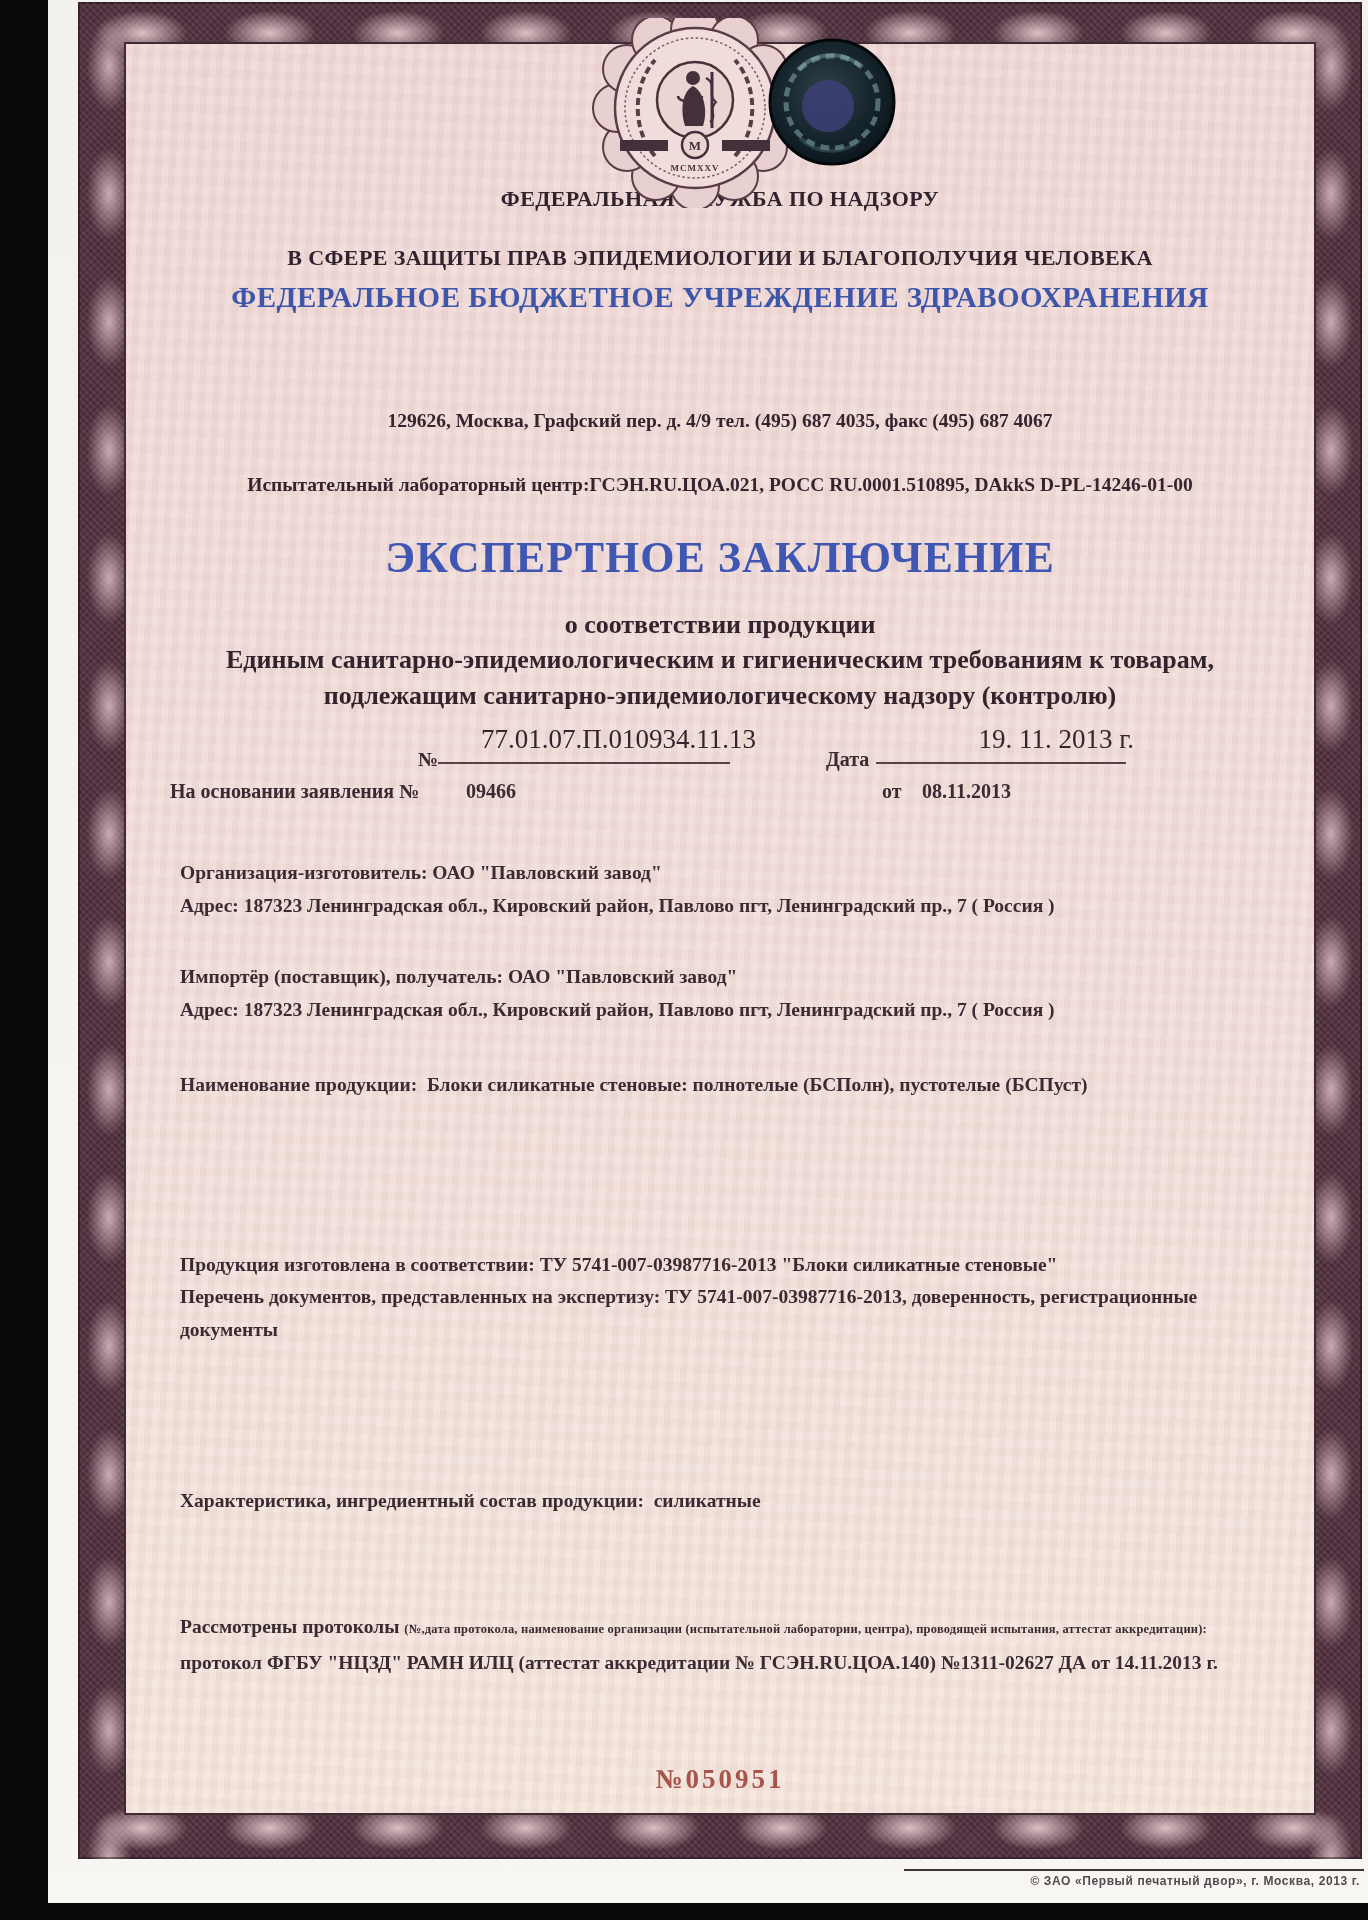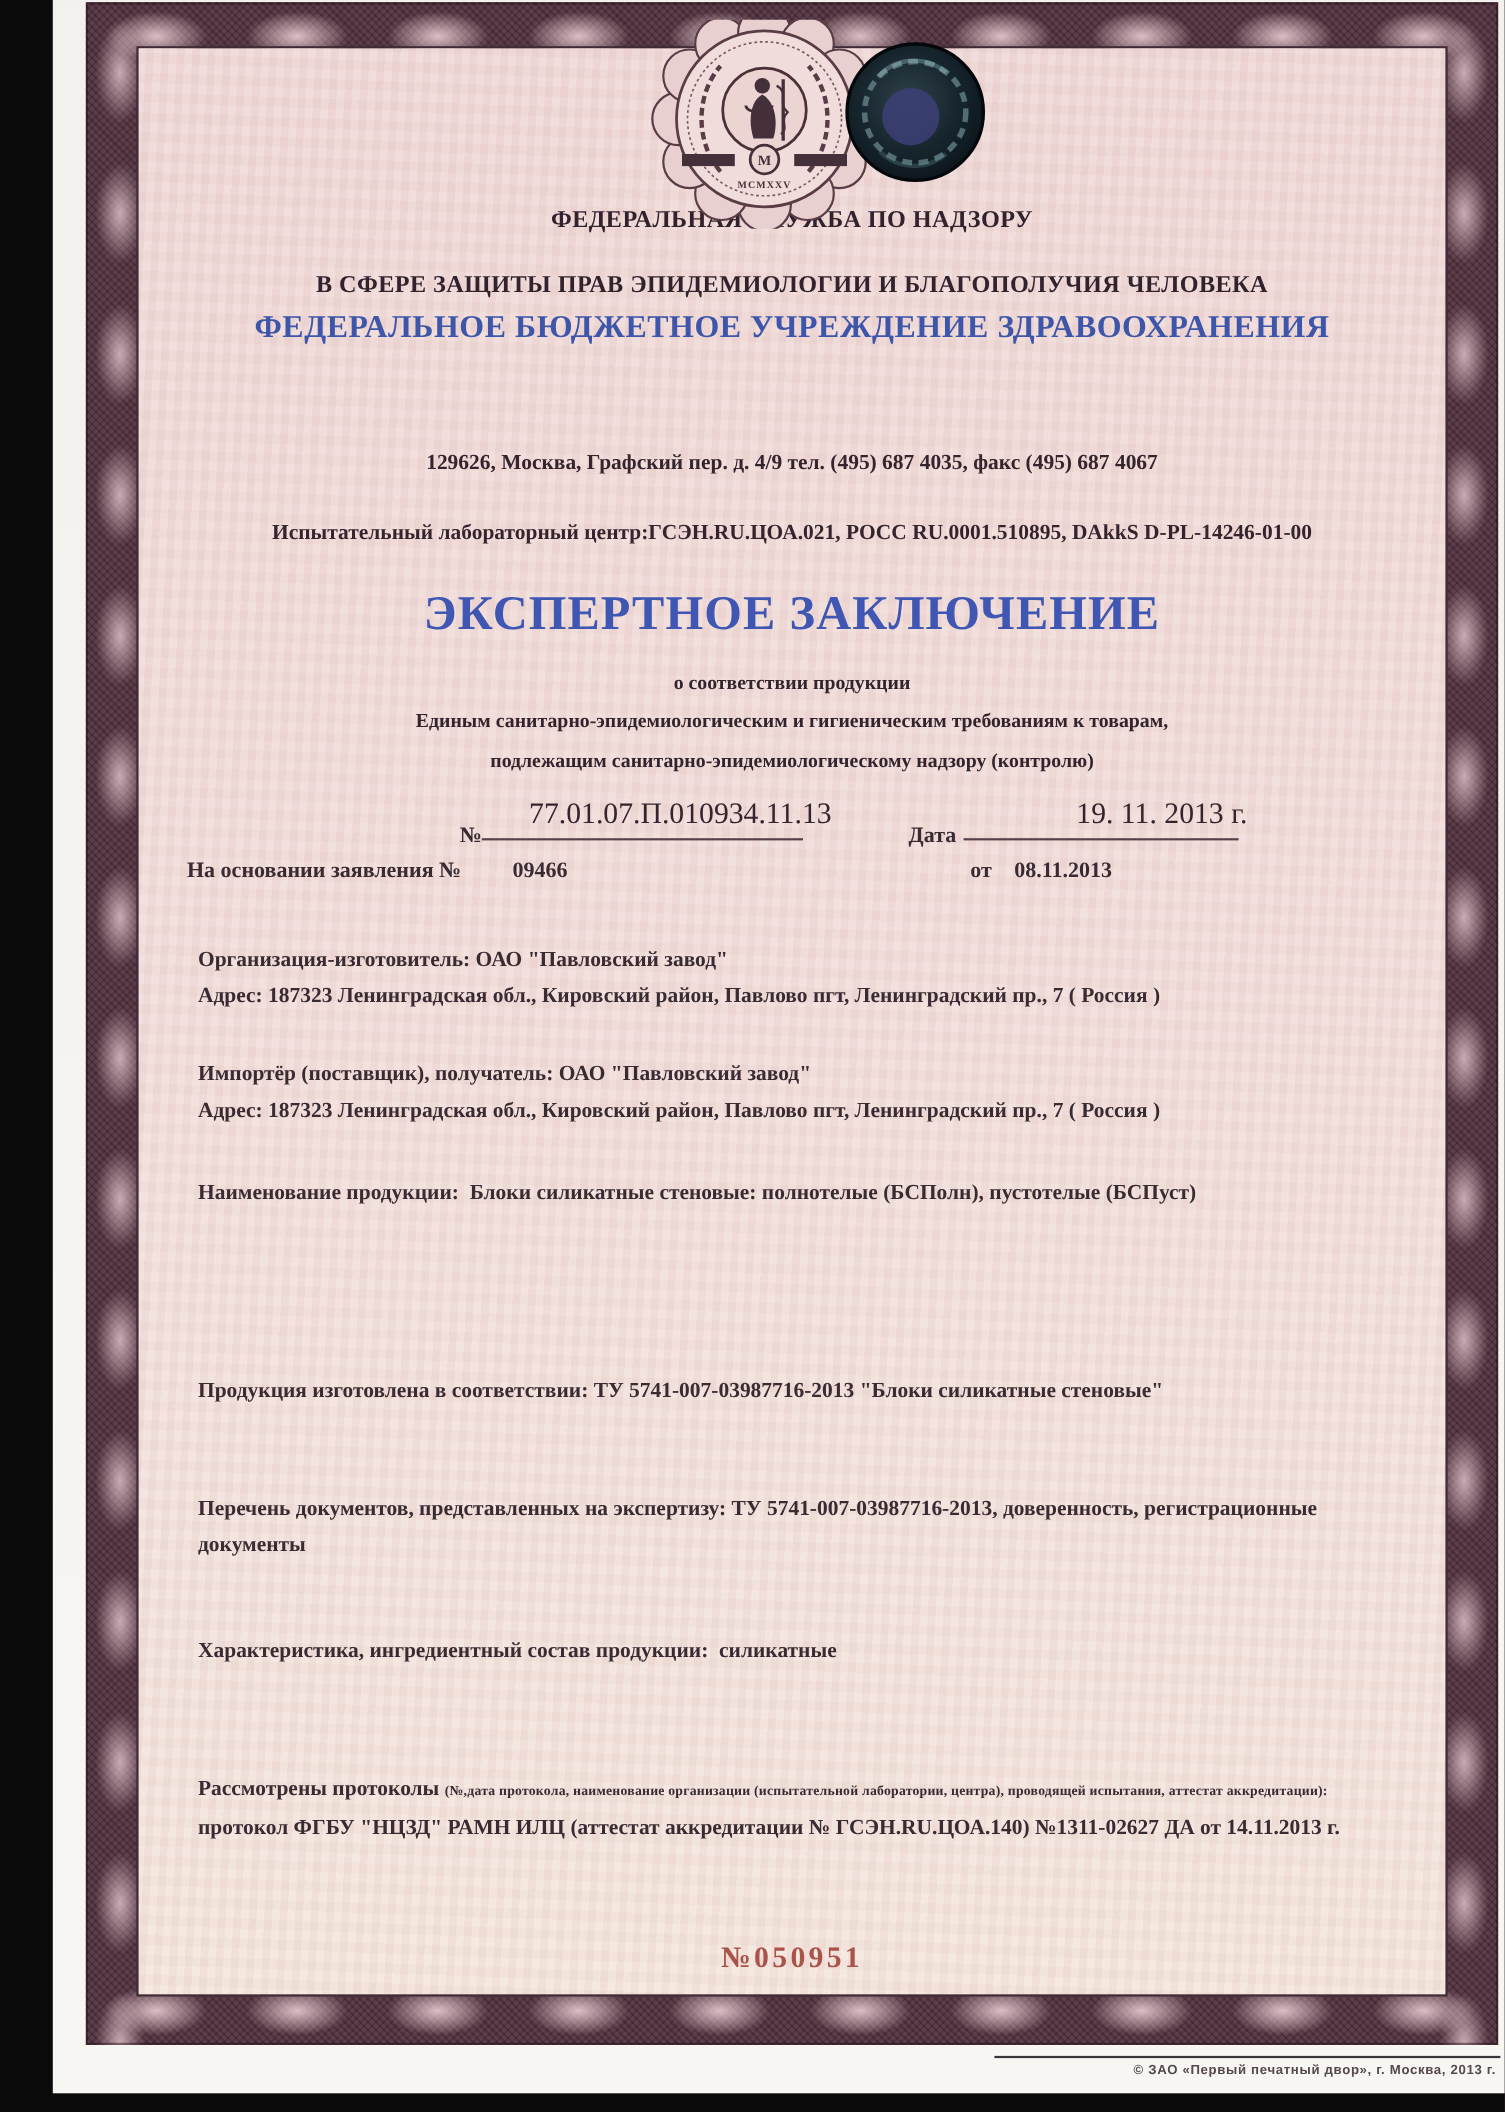--- a/index.html
+++ b/index.html
@@ -37,21 +37,21 @@
     background:
       repeating-linear-gradient(93deg,rgba(255,255,255,.10) 0 7px,rgba(205,165,165,.08) 7px 14px),
       repeating-linear-gradient(2deg,rgba(255,255,255,.06) 0 9px,rgba(205,165,165,.05) 9px 18px);
   }
   .blk{position:absolute;color:#37262f;font-weight:bold;}
   .center{left:0;width:100%;text-align:center;white-space:nowrap;}
   .hdr{font-size:22px;letter-spacing:.4px;color:#31222e;}
   .org{font-size:29px;color:#3d56aa;letter-spacing:.5px;}
   .addr{font-size:19.5px;color:#35242e;}
   .title{font-size:44px;color:#3f57b2;letter-spacing:1px;}
-  .sub{font-size:18px;color:#32232c;font-family:Liberation Serif, serif;}
+  .sub{font-size:26px;color:#32232c;font-family:Liberation Serif, serif;}
   .line{left:54px;width:1112px;font-size:19.5px;line-height:33px;color:#3a2b33;}
   .nr-label{position:absolute;font-size:20px;font-weight:bold;color:#3a2b33;}
   .nr-value{position:absolute;font-size:27px;font-weight:normal;color:#33242d;text-align:right;}
   .nr-line{position:absolute;border-top:2px solid #574049;height:0;}
   .app-abs{position:absolute;top:0;font-size:20px;font-weight:bold;color:#3a2b33;white-space:nowrap;}
   .small-note{font-size:12.5px;letter-spacing:.2px;}
   .serial{font-size:27px;color:#a8544a;letter-spacing:3px;text-align:center;}
   .footer-rule{position:absolute;top:1869px;right:4px;width:460px;border-top:2px solid #3a3338;}
   .footer-text{
     position:absolute;top:1874px;right:8px;font-family:"Liberation Sans","DejaVu Sans",sans-serif;
@@ -110,21 +110,21 @@
       <div class="blk line" style="top:1024px">
         <span>Наименование продукции:</span>&nbsp;
         <span>Блоки силикатные стеновые: полнотелые (БСПолн), пустотелые (БСПуст)</span>
       </div>
 
       <div class="blk line" style="top:1204px">
         <span>Продукция изготовлена в соответствии:</span>
         <span>ТУ 5741-007-03987716-2013 "Блоки силикатные стеновые"</span>
       </div>
 
-      <div class="blk line" style="top:1311px;width:1095px">
+      <div class="blk line" style="top:1236px;width:1095px">
         <span>Перечень документов, представленных на экспертизу:</span>
         <span>ТУ 5741-007-03987716-2013, доверенность, регистрационные документы</span>
       </div>
 
       <div class="blk line" style="top:1440px">
         <span>Характеристика, ингредиентный состав продукции:</span>&nbsp;
         <span>силикатные</span>
       </div>
 
       <div class="blk line" style="top:1566px;width:1122px;line-height:34px">

